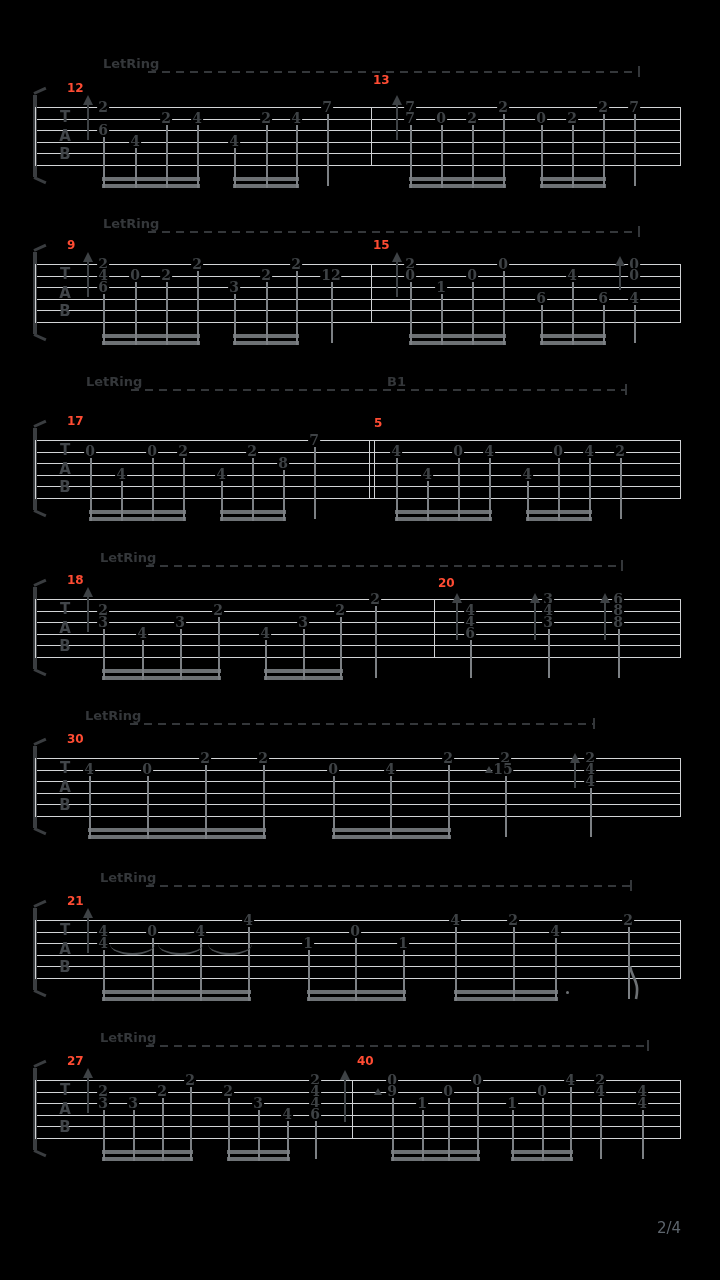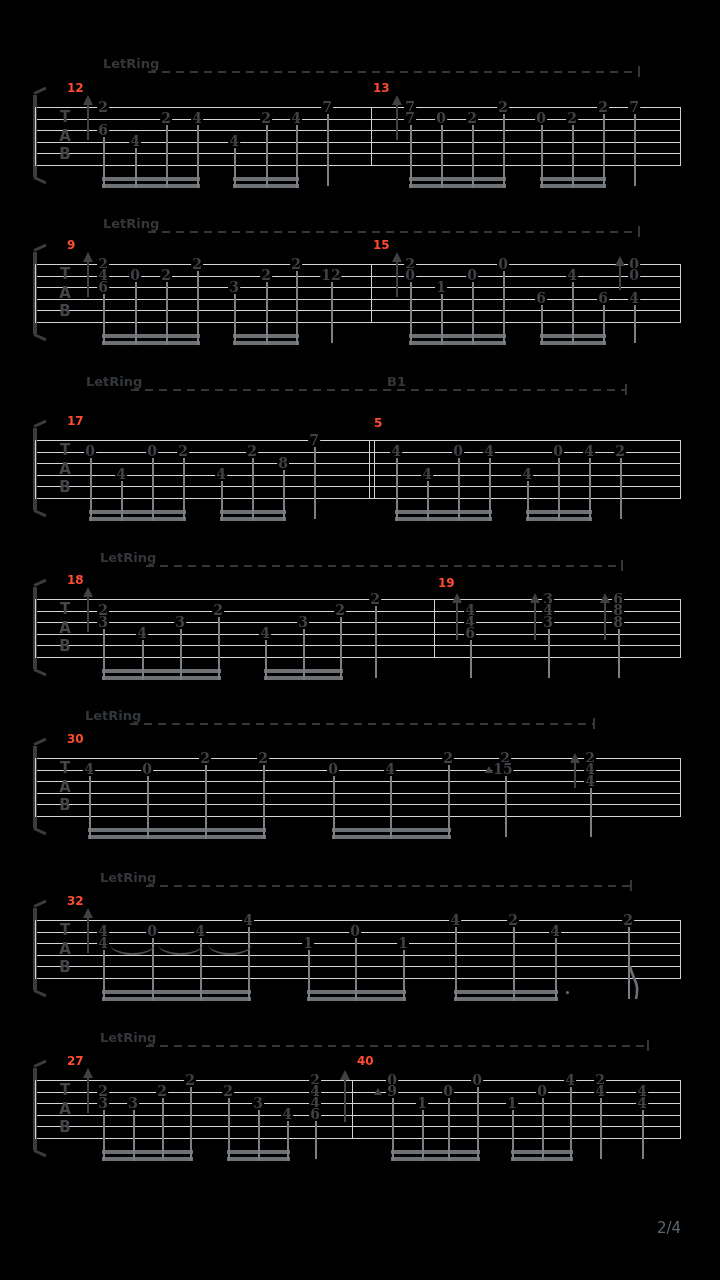--- a/index.html
+++ b/index.html
@@ -36,21 +36,21 @@
 </style>
 </head>
 <body>
 
 <div id="page">
   <div id="score">
       <div class="letring-label" style="left: 103px; top: 57px;">LetRing</div>
       <div class="letring-dash" style="left: 148px; top: 71px; width: 490px;"></div>
       <div class="letring-tick" style="left: 638px; top: 66px;"></div>
       <div class="measure-num" style="left: 67px; top: 82px;">12</div>
-      <div class="measure-num" style="left: 373px; top: 82px;">13</div>
+      <div class="measure-num" style="left: 373px; top: 74px;">13</div>
       <div class="staffline" style="left: 35px; top: 107px; width: 646px;"></div>
       <div class="staffline" style="left: 35px; top: 119px; width: 646px;"></div>
       <div class="staffline" style="left: 35px; top: 130px; width: 646px;"></div>
       <div class="staffline" style="left: 35px; top: 142px; width: 646px;"></div>
       <div class="staffline" style="left: 35px; top: 153px; width: 646px;"></div>
       <div class="staffline" style="left: 35px; top: 165px; width: 646px;"></div>
       <div class="bracket-bar" style="left: 33px; top: 95px; height: 82px;"></div>
       <div class="bracket-tip" style="left: 34px; top: 92px; transform: rotate(-24deg); transform-origin: 0px 50%;"></div>
       <div class="bracket-tip" style="left: 34px; top: 176px; transform: rotate(24deg); transform-origin: 0px 50%;"></div>
       <div class="tabclef" style="left: 52px; top: 108px;">
@@ -241,21 +241,21 @@
       <div class="note" style="left: 458px; top: 451.1px;">0</div>
       <div class="note" style="left: 489px; top: 451.1px;">4</div>
       <div class="note" style="left: 527px; top: 474.3px;">4</div>
       <div class="note" style="left: 558px; top: 451.1px;">0</div>
       <div class="note" style="left: 589px; top: 451.1px;">4</div>
       <div class="note" style="left: 620px; top: 451.1px;">2</div>
       <div class="letring-label" style="left: 100px; top: 551px;">LetRing</div>
       <div class="letring-dash" style="left: 146px; top: 565px; width: 475px;"></div>
       <div class="letring-tick" style="left: 621px; top: 560px;"></div>
       <div class="measure-num" style="left: 67px; top: 574px;">18</div>
-      <div class="measure-num" style="left: 438px; top: 577px;">19</div>
+      <div class="measure-num" style="left: 438px; top: 577px;">20</div>
       <div class="staffline" style="left: 35px; top: 599px; width: 646px;"></div>
       <div class="staffline" style="left: 35px; top: 611px; width: 646px;"></div>
       <div class="staffline" style="left: 35px; top: 622px; width: 646px;"></div>
       <div class="staffline" style="left: 35px; top: 634px; width: 646px;"></div>
       <div class="staffline" style="left: 35px; top: 645px; width: 646px;"></div>
       <div class="staffline" style="left: 35px; top: 657px; width: 646px;"></div>
       <div class="bracket-bar" style="left: 33px; top: 587px; height: 82px;"></div>
       <div class="bracket-tip" style="left: 34px; top: 584px; transform: rotate(-24deg); transform-origin: 0px 50%;"></div>
       <div class="bracket-tip" style="left: 34px; top: 668px; transform: rotate(24deg); transform-origin: 0px 50%;"></div>
       <div class="tabclef" style="left: 52px; top: 600px;">
@@ -351,21 +351,21 @@
       <div class="note" style="left: 448px; top: 757.5px;">2</div>
       <div class="note" style="left: 505px; top: 757.5px;">2</div>
       <div class="note" style="left: 503px; top: 769.1px;">15</div>
       <div class="grace-tri" style="left: 485px; top: 765.6px;"></div>
       <div class="note" style="left: 590px; top: 757.5px;">2</div>
       <div class="note" style="left: 590px; top: 769.1px;">4</div>
       <div class="note" style="left: 590px; top: 780.7px;">4</div>
       <div class="letring-label" style="left: 100px; top: 871px;">LetRing</div>
       <div class="letring-dash" style="left: 146px; top: 885px; width: 484px;"></div>
       <div class="letring-tick" style="left: 630px; top: 880px;"></div>
-      <div class="measure-num" style="left: 67px; top: 895px;">32</div>
+      <div class="measure-num" style="left: 67px; top: 895px;">21</div>
       <div class="staffline" style="left: 35px; top: 920px; width: 646px;"></div>
       <div class="staffline" style="left: 35px; top: 932px; width: 646px;"></div>
       <div class="staffline" style="left: 35px; top: 943px; width: 646px;"></div>
       <div class="staffline" style="left: 35px; top: 955px; width: 646px;"></div>
       <div class="staffline" style="left: 35px; top: 966px; width: 646px;"></div>
       <div class="staffline" style="left: 35px; top: 978px; width: 646px;"></div>
       <div class="bracket-bar" style="left: 33px; top: 908px; height: 82px;"></div>
       <div class="bracket-tip" style="left: 34px; top: 905px; transform: rotate(-24deg); transform-origin: 0px 50%;"></div>
       <div class="bracket-tip" style="left: 34px; top: 989px; transform: rotate(24deg); transform-origin: 0px 50%;"></div>
       <div class="tabclef" style="left: 52px; top: 921px;">

